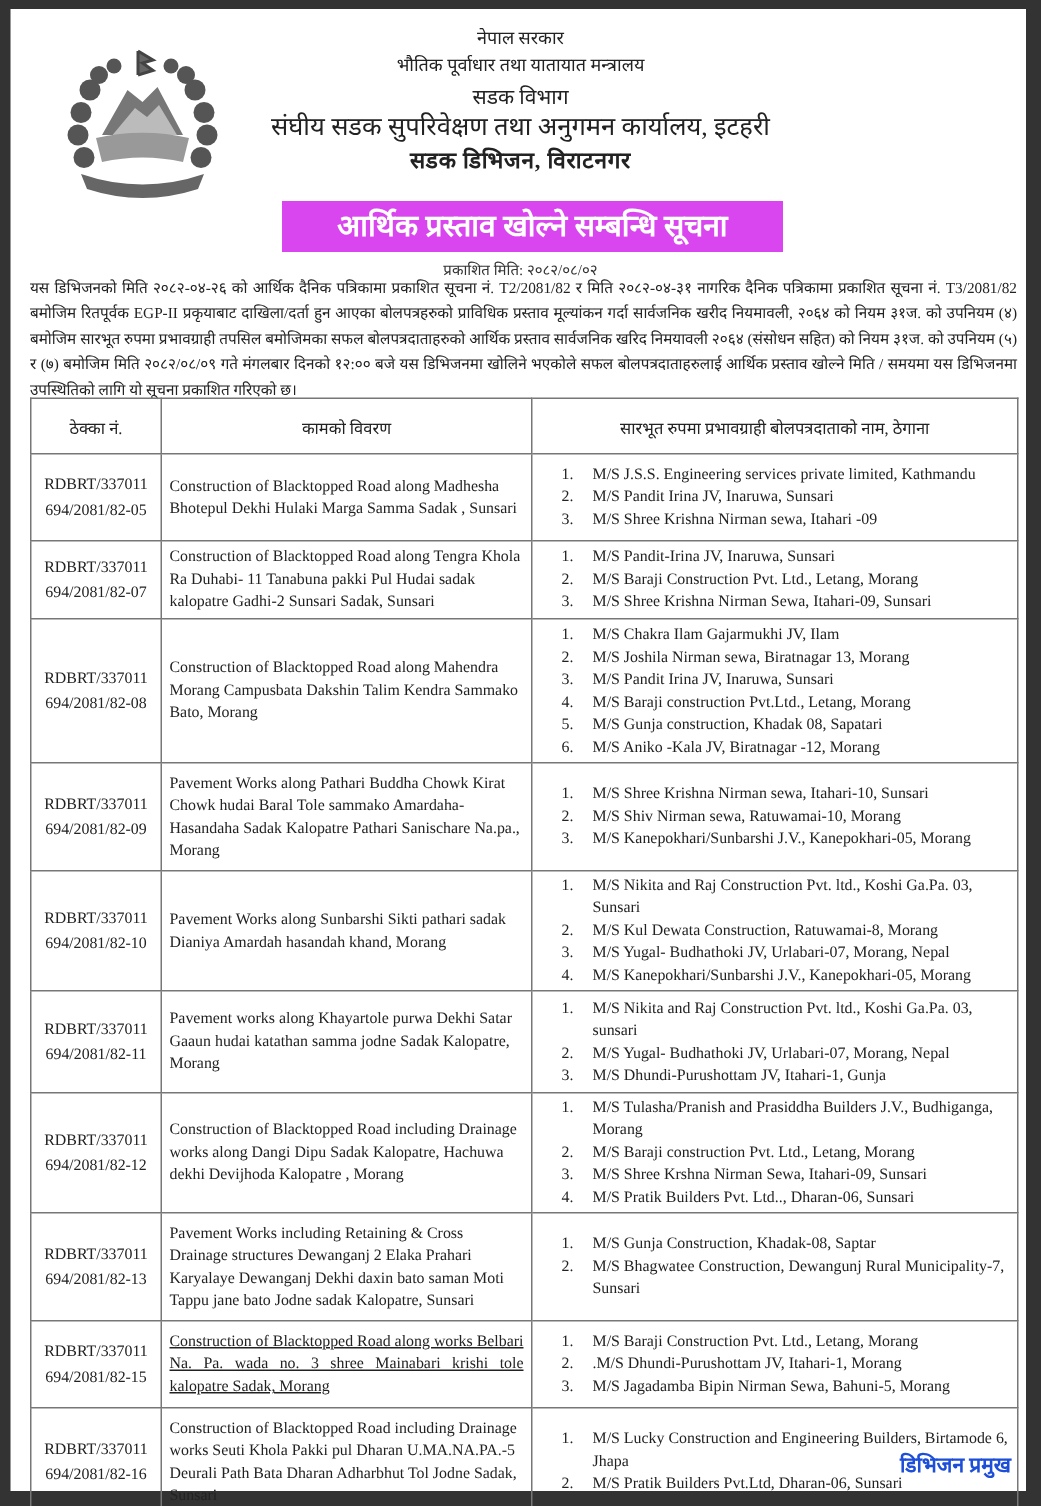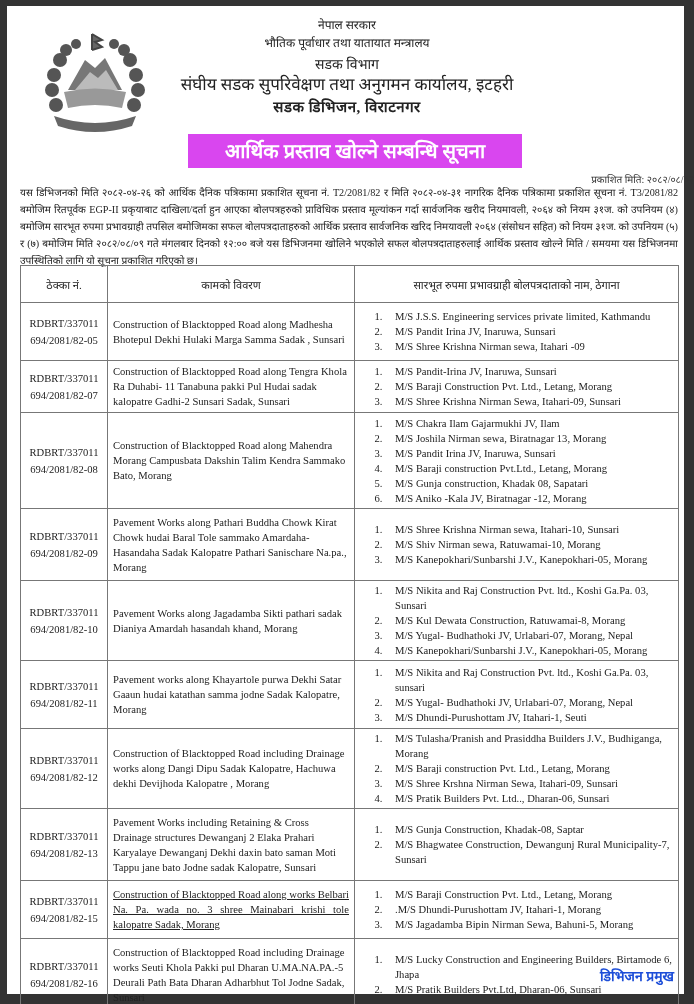--- a/index.html
+++ b/index.html
@@ -6,21 +6,21 @@
   body { width: 694px; height: 1004px; position: relative; overflow: hidden; font-family: "Liberation Serif", "DejaVu Serif", serif; color: #1a1a1a; }
   .frame { position: absolute; left: 0; top: 0; width: 694px; height: 1004px; box-sizing: border-box; border-left: 7px solid #333; border-top: 6px solid #333; border-right: 10px solid #333; border-bottom: 10px solid #333; background: #fff; }
   .emblem { position: absolute; left: 40px; top: 30px; width: 110px; height: 110px; }
   .hdr { position: absolute; left: 0; width: 694px; text-align: center; color: #222; }
   .h1 { top: 16px; font-size: 12px; }
   .h2 { top: 34px; font-size: 12px; }
   .h3 { top: 54px; font-size: 14px; }
   .h4 { top: 72px; font-size: 17px; }
   .h5 { top: 96px; font-size: 15px; font-weight: bold; letter-spacing: 0.5px; }
   .banner { position: absolute; left: 188px; top: 134px; width: 334px; height: 34px; background: #d946ef; color: #fff; font-size: 20px; text-align: center; line-height: 34px; font-weight: bold; }
-  .pubdate { position: absolute; left: 0; width: 694px; top: 172px; text-align: right; font-size: 10px; color: #333; }
+  .pubdate { position: absolute; left: 0; width: 694px; top: 172px; text-align: center; font-size: 10px; color: #333; }
   .para { position: absolute; left: 20px; top: 184px; width: 658px; font-size: 10.2px; line-height: 17px; text-align: justify; color: #222; }
   table.t { position: absolute; left: 20px; top: 265px; width: 659px; border-collapse: collapse; font-size: 10.6px; color: #222; }
   table.t th, table.t td { border: 1px solid #777; vertical-align: middle; }
   table.t th { height: 34px; font-weight: normal; font-size: 11px; text-align: center; }
   td.c1 { width: 84px; text-align: center; line-height: 17px; padding: 2px 1px; }
   td.c2 { width: 236px; padding: 2px 5px 2px 5px; line-height: 15px; }
   td.c3 { padding: 2px 4px 2px 4px; line-height: 15px; }
   td.c2.just { text-align: justify; text-decoration: underline; }
   ol { margin: 0; padding-left: 26px; }
   ol li { padding-left: 10px; }
@@ -115,38 +115,38 @@
       <td class="c3">
           <ol>
         <li>M/S Shree Krishna Nirman sewa, Itahari-10, Sunsari</li>
         <li>M/S Shiv Nirman sewa, Ratuwamai-10,    Morang</li>
         <li>M/S Kanepokhari/Sunbarshi J.V., Kanepokhari-05, Morang</li>
       </ol>
         </td>
     </tr>
     <tr style="height:78px">
       <td class="c1"><span>RDBRT/337011</span><br><span>694/2081/82-10</span></td>
-      <td class="c2">Pavement Works along Jagadamba Sikti pathari sadak Dianiya Amardah hasandah khand, Morang</td>
+      <td class="c2">Pavement Works along Sunbarshi Sikti pathari sadak Dianiya Amardah hasandah khand, Morang</td>
       <td class="c3">
           <ol>
         <li>M/S Nikita and Raj Construction Pvt. ltd., Koshi Ga.Pa. 03, Sunsari</li>
         <li>M/S Kul Dewata Construction, Ratuwamai-8, Morang</li>
         <li>M/S Yugal- Budhathoki JV, Urlabari-07, Morang, Nepal</li>
         <li>M/S Kanepokhari/Sunbarshi J.V., Kanepokhari-05, Morang</li>
       </ol>
         </td>
     </tr>
     <tr style="height:68px">
       <td class="c1"><span>RDBRT/337011</span><br><span>694/2081/82-11</span></td>
       <td class="c2">Pavement works along Khayartole purwa Dekhi Satar Gaaun hudai katathan samma jodne Sadak Kalopatre, Morang</td>
       <td class="c3">
           <ol>
         <li>M/S Nikita and Raj Construction Pvt. ltd., Koshi Ga.Pa. 03, sunsari</li>
         <li>M/S Yugal- Budhathoki JV, Urlabari-07, Morang, Nepal</li>
-        <li>M/S Dhundi-Purushottam JV, Itahari-1, Seuti</li>
+        <li>M/S Dhundi-Purushottam JV, Itahari-1, Gunja</li>
       </ol>
         </td>
     </tr>
     <tr style="height:78px">
       <td class="c1"><span>RDBRT/337011</span><br><span>694/2081/82-12</span></td>
       <td class="c2">Construction of Blacktopped Road including Drainage works along Dangi Dipu Sadak Kalopatre, Hachuwa dekhi Devijhoda Kalopatre , Morang</td>
       <td class="c3">
           <ol>
         <li>M/S Tulasha/Pranish and  Prasiddha Builders J.V., Budhiganga, Morang</li>
         <li>M/S Baraji construction Pvt. Ltd., Letang, Morang</li>

